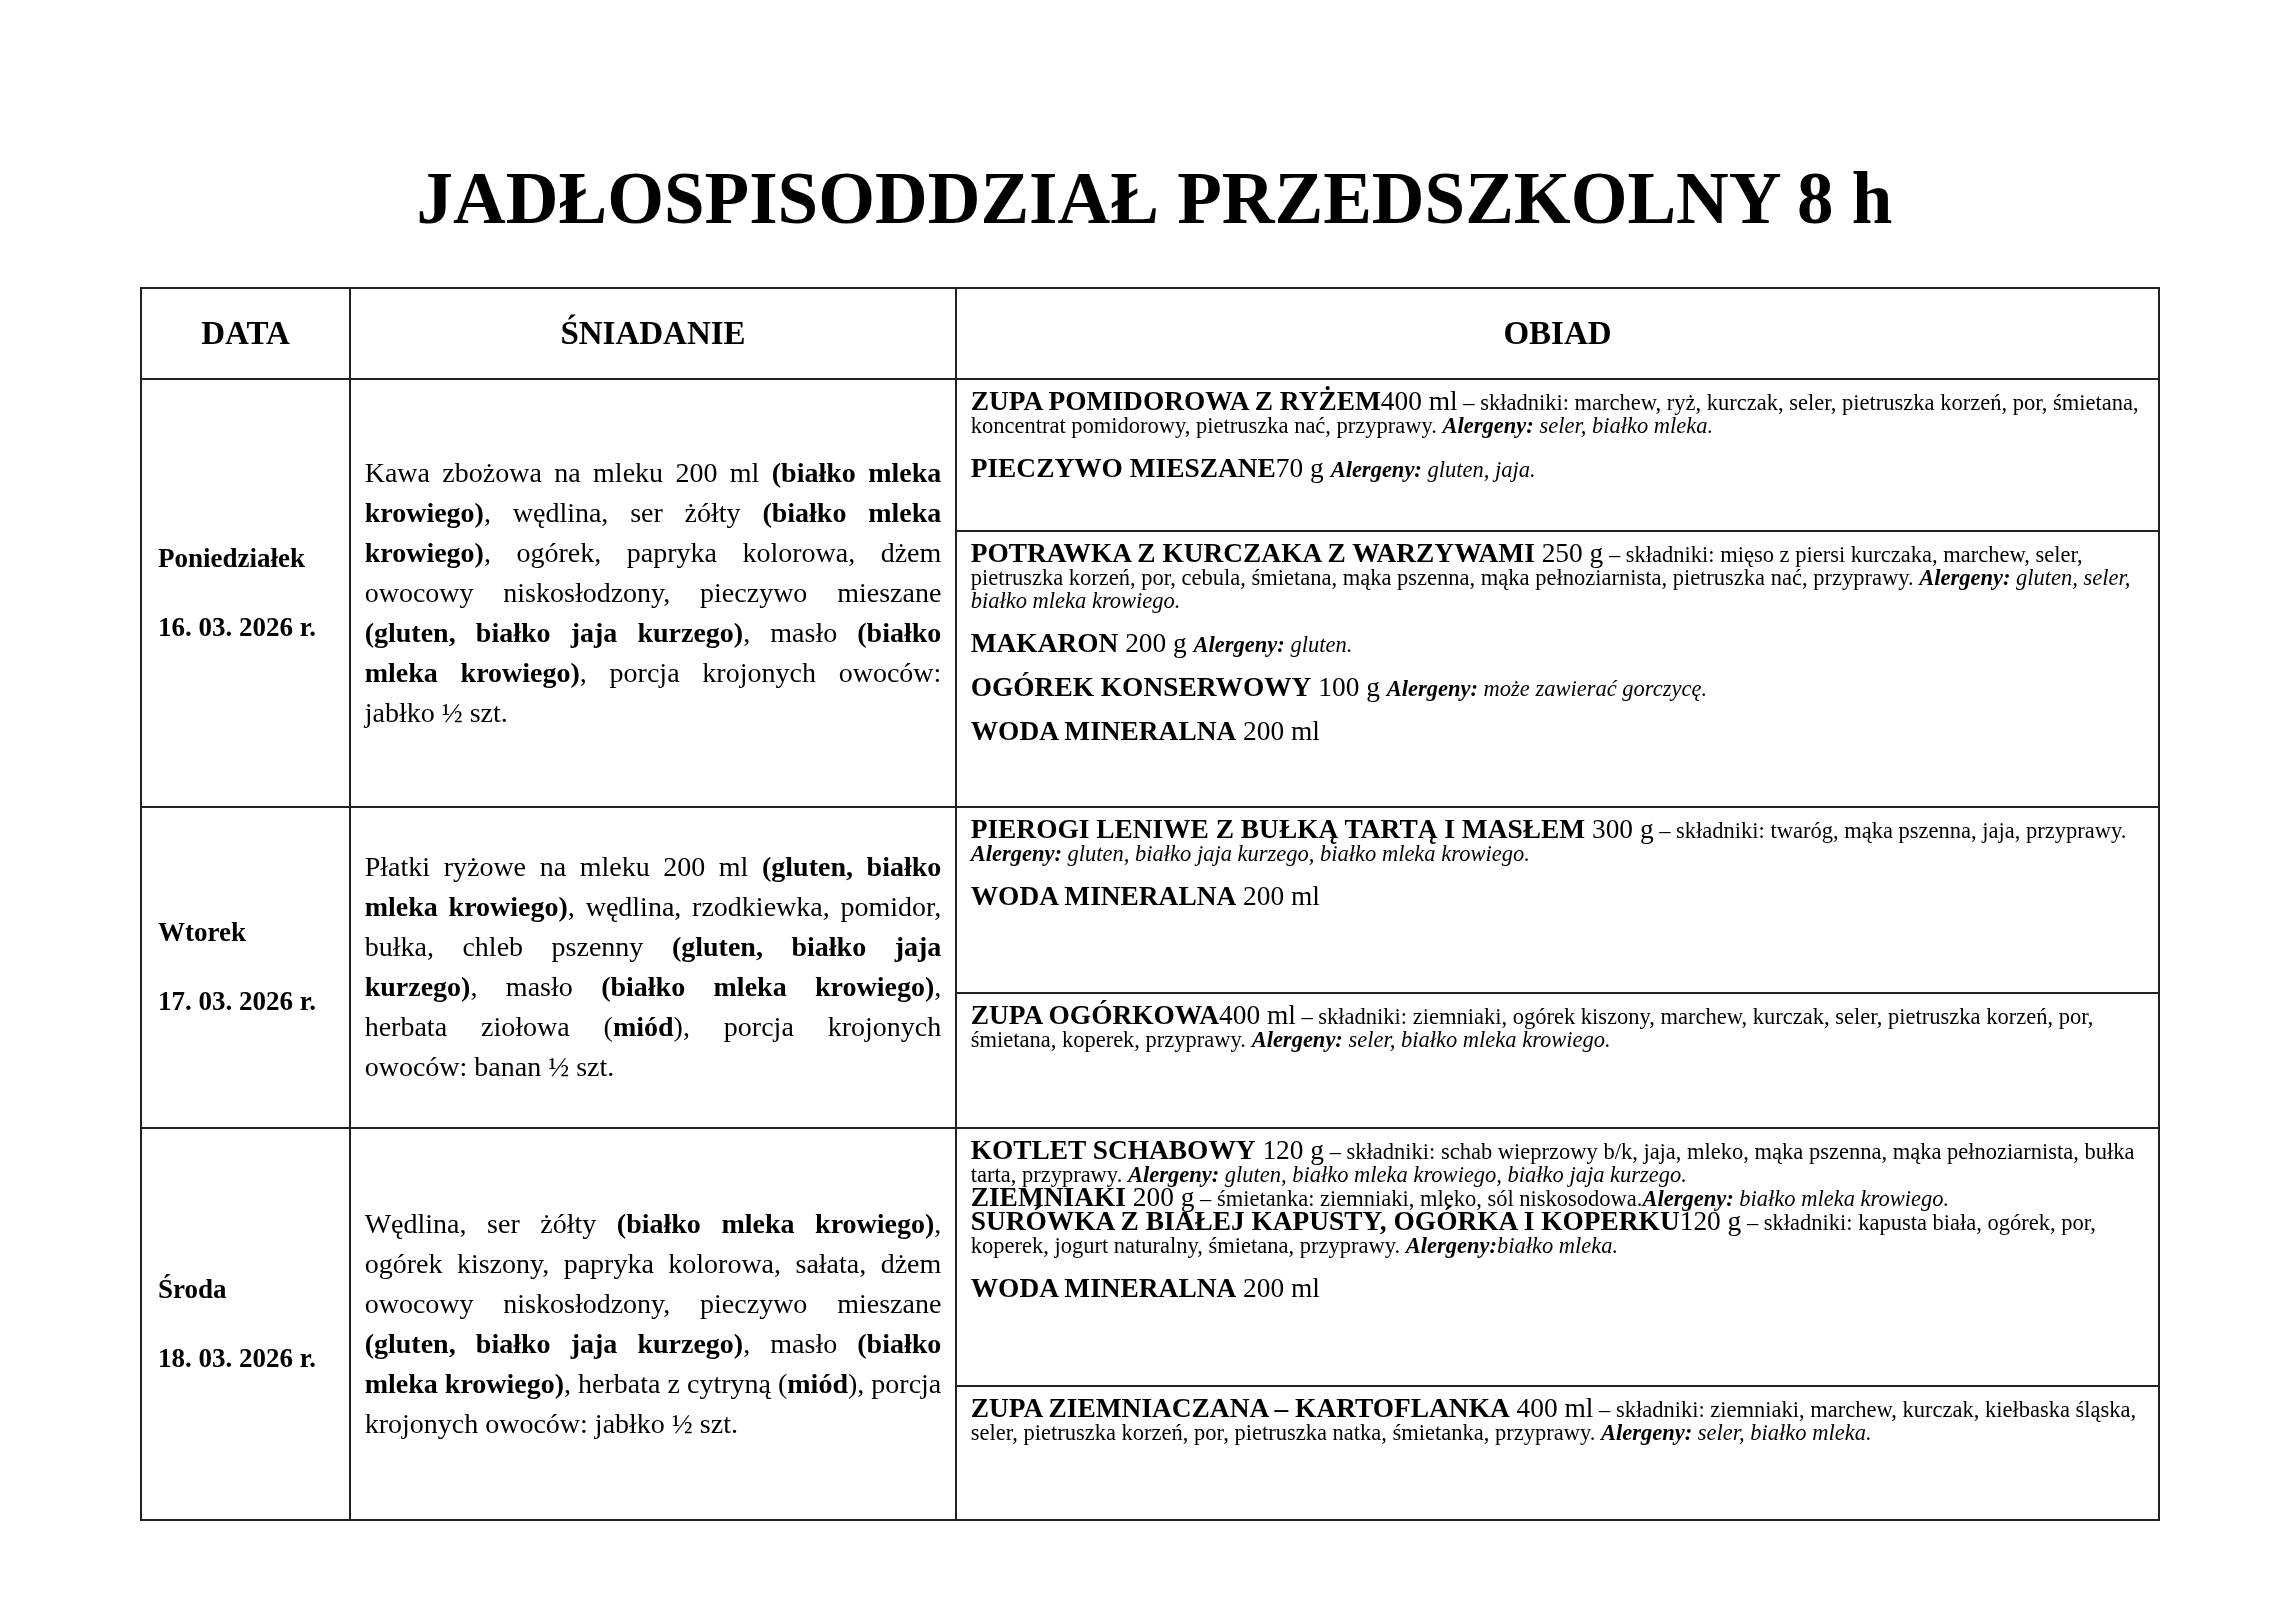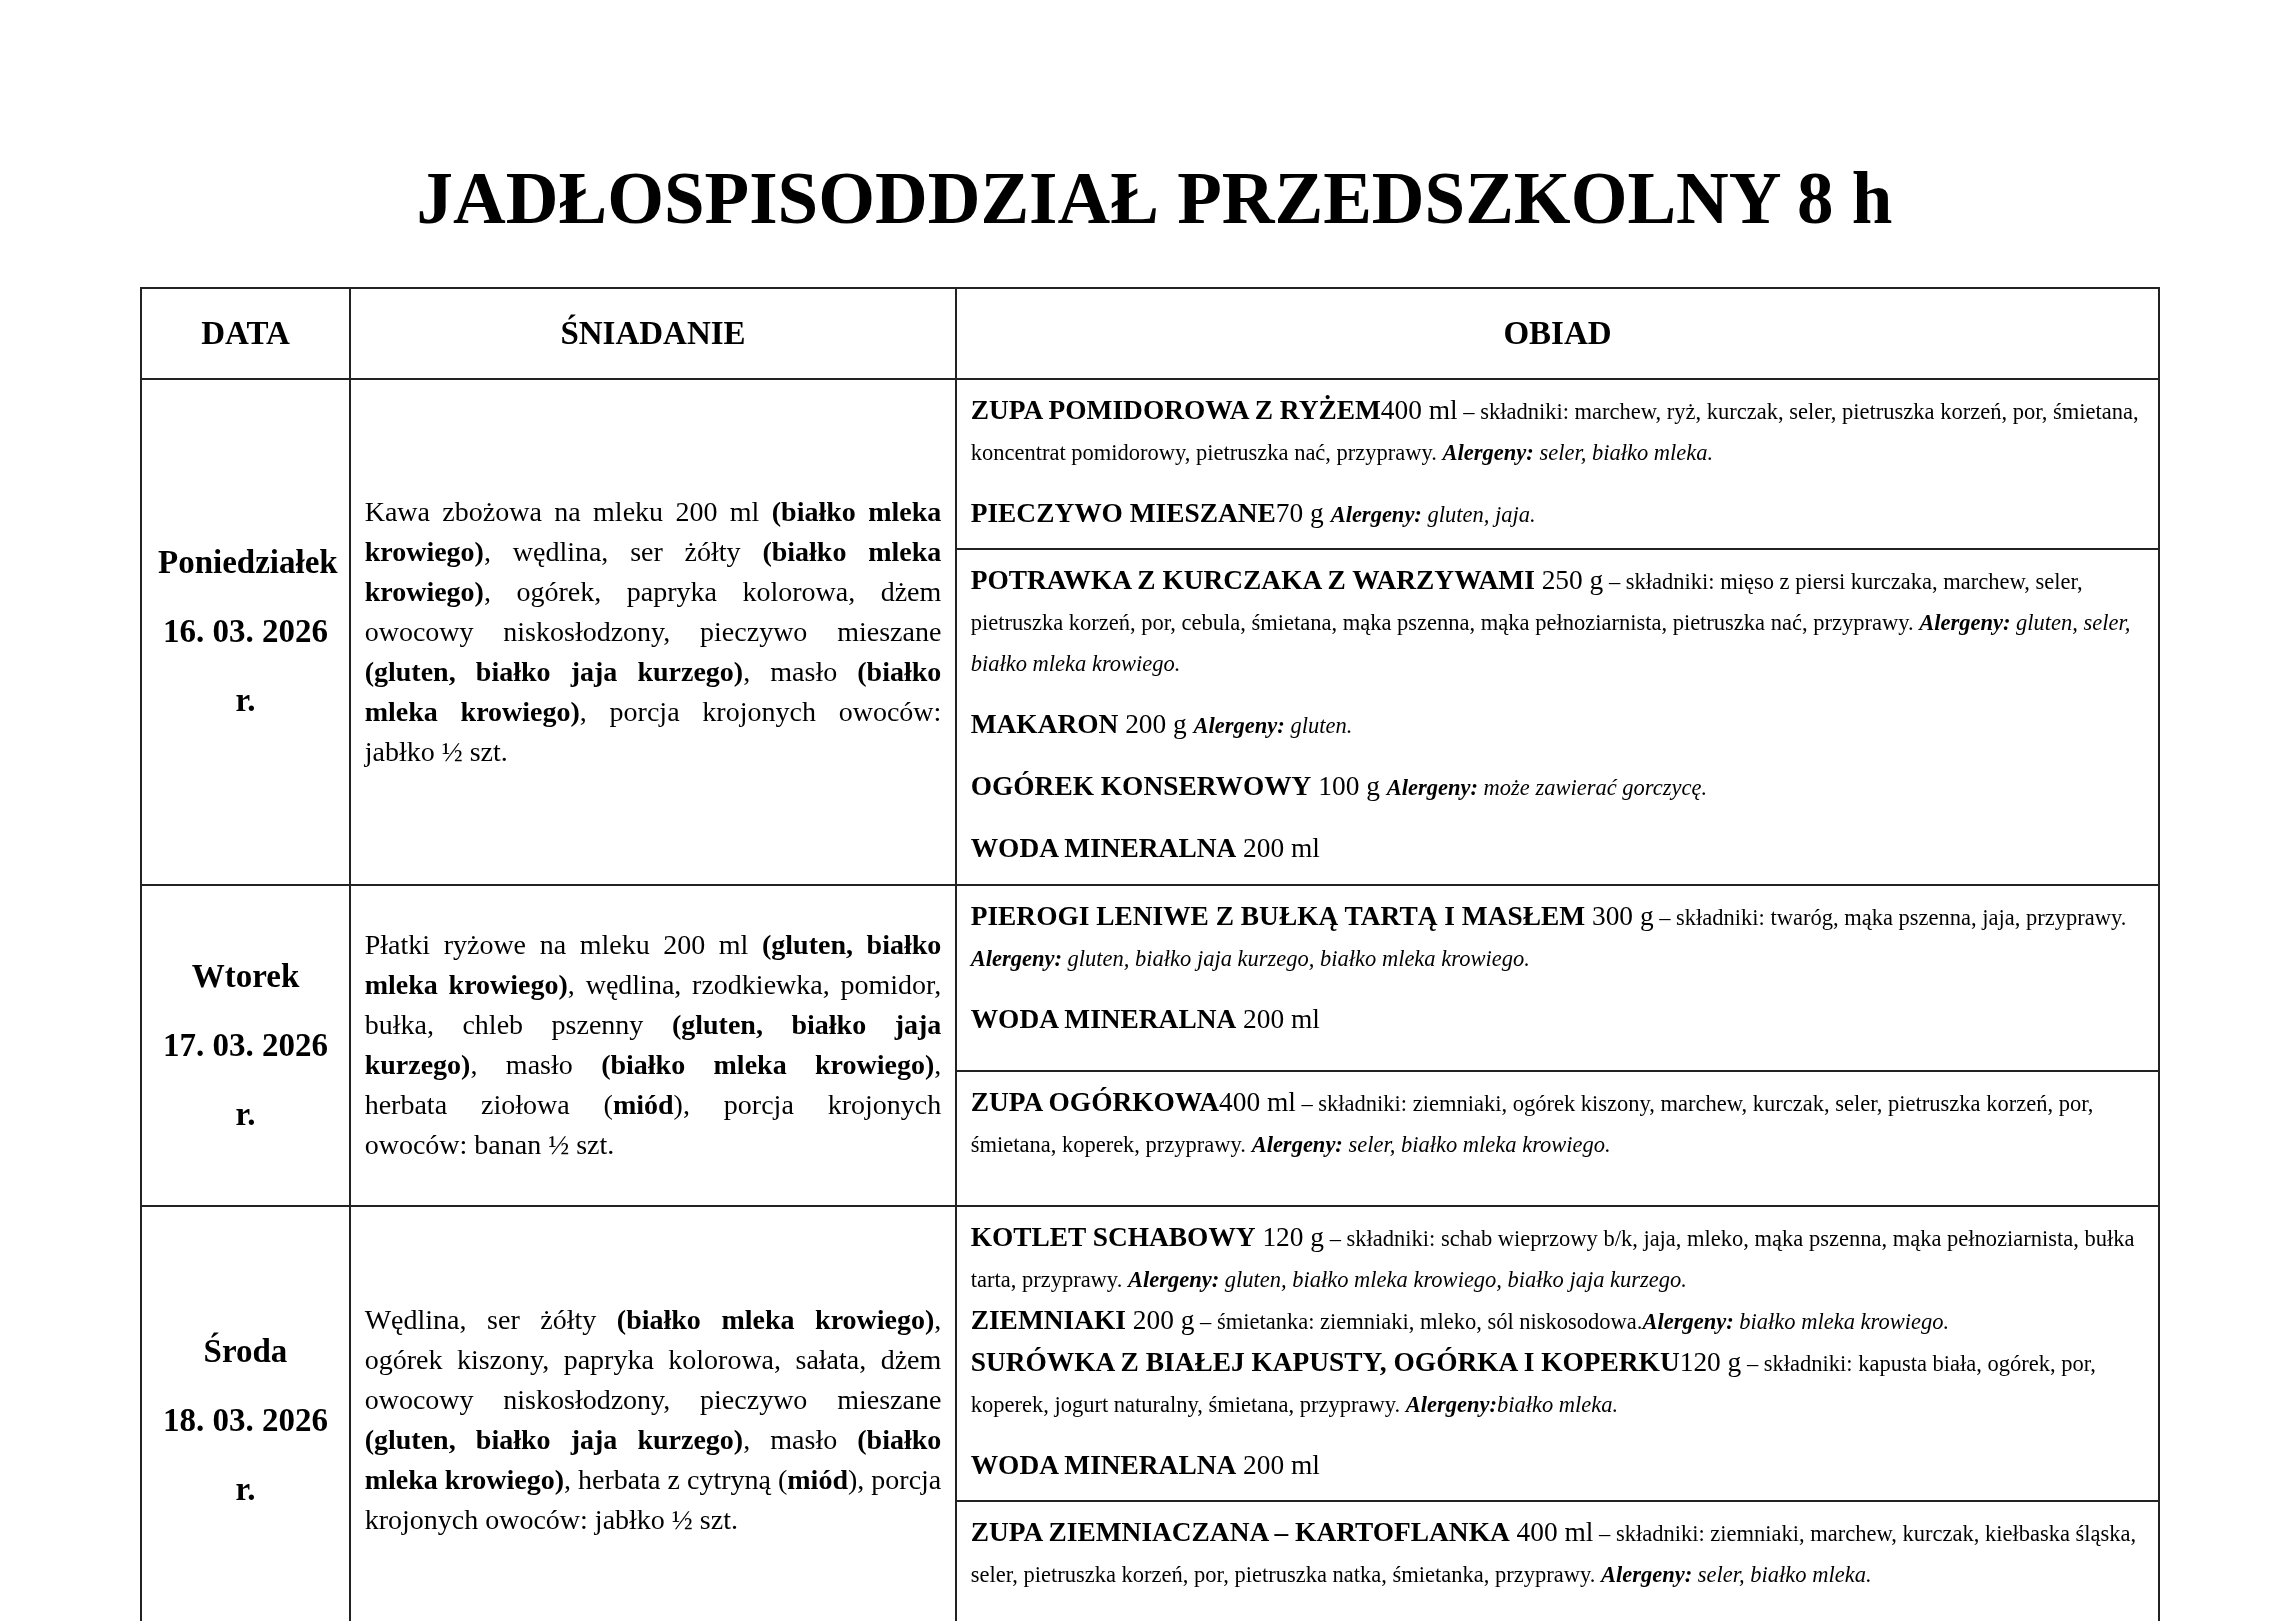--- a/index.html
+++ b/index.html
@@ -5,24 +5,24 @@
   html, body { margin: 0; padding: 0; background: #ffffff; }
   body { width: 2293px; height: 1621px; position: relative; overflow: hidden;
          font-family: "Liberation Serif", "DejaVu Serif", serif; color: #000; }
   .title { position: absolute; left: 8px; width: 2293px; top: 157px; text-align: center;
            font-weight: bold; font-size: 73px; letter-spacing: 0px; }
   table.menu { position: absolute; left: 140px; top: 287px; width: 2017px;
                border-collapse: collapse; table-layout: fixed; }
   table.menu td, table.menu th { border: 2px solid #222; vertical-align: middle; padding: 16px; }
   th { font-size: 33px; font-weight: bold; height: 57px; text-align: center; }
   col.c1 { width: 209px; } col.c2 { width: 606px; } col.c3 { width: 1203px; }
-  .date-cell { text-align: center; font-weight: bold; font-size: 33px; line-height: 69px; }
+  .date-cell { font-weight: bold; font-size: 27px; line-height: 69px; }
   .bf-cell { font-size: 28px; line-height: 40px; text-align: justify; padding: 0 13.7px 0 13.7px !important; }
   .bf-cell .b { font-weight: bold; }
-  .sub { font-size: 22.5px; line-height: 41px; padding: 9.8px 13.7px 13.7px 13.7px !important; vertical-align: top !important; }
+  .sub { font-size: 22.5px; line-height: 23px; padding: 9.8px 13.7px 13.7px 13.7px !important; vertical-align: top !important; }
   .sub .dish { font-weight: bold; font-size: 27.4px; }
   .sub .qty { font-size: 27.4px; }
   .sub .alg-l { font-weight: bold; font-style: italic; }
   .sub .alg { font-style: italic; }
   .sub p { margin: 0; }
   .sub p.gap { margin-top: 20px; }
 </style>
 </head>
 <body>
 

